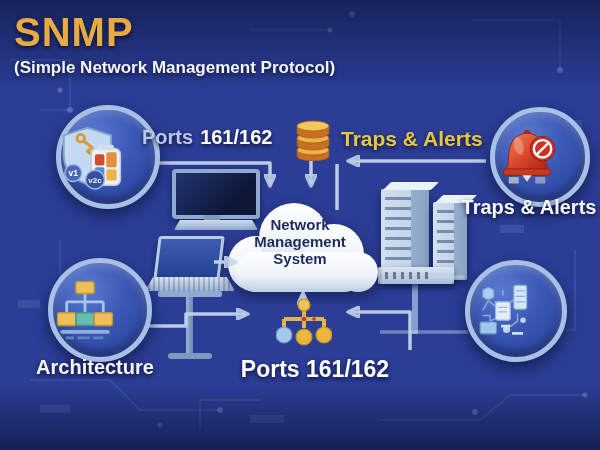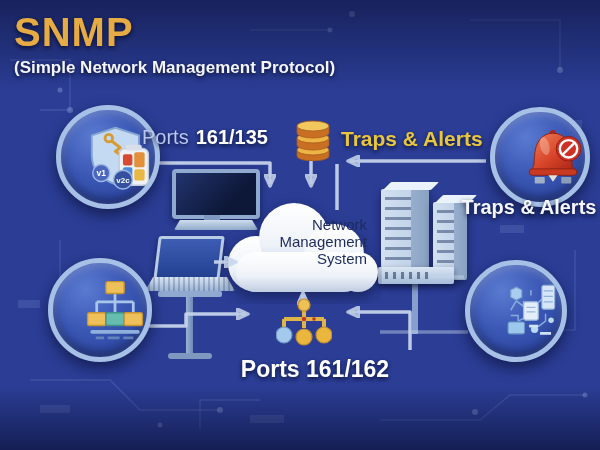--- a/index.html
+++ b/index.html
@@ -21,29 +21,29 @@
   .ttl{position:absolute;left:14px;width:600px;z-index:50;}
   #title{top:10px;font-size:40px;font-weight:700;color:#e7ab43;letter-spacing:1px;
     text-shadow:0 2px 5px rgba(5,8,35,.8);}
   #subtitle{top:58px;font-size:17px;font-weight:700;color:#f3f5fb;
     text-shadow:0 2px 4px rgba(5,8,35,.8);}
 
   .node{position:absolute;border-radius:50%;z-index:40;
     border:5px solid #a6c0e6;
     background:radial-gradient(circle at 35% 28%,#5a7ad0 0%,#3a57b4 45%,#27409a 100%);
     box-shadow:0 6px 14px rgba(3,8,35,.55), inset 0 3px 8px rgba(255,255,255,.25), inset 0 -5px 10px rgba(5,10,45,.5);
-    display:flex;align-items:center;justify-content:flex-end;}
+    display:flex;align-items:center;justify-content:flex-start;}
   .node svg{display:block;}
 
   .nlabel{position:absolute;z-index:50;text-align:center;color:#f4f6fc;font-weight:700;
     font-size:20px;text-shadow:0 2px 5px rgba(4,8,35,.85);}
 
   .anno{position:absolute;z-index:50;font-weight:700;text-shadow:0 2px 4px rgba(4,8,35,.8);}
   #ports-top{left:142px;top:126px;font-size:20px;}
-  #ports-top .pfx{color:#b9c6ee;font-weight:400;margin-right:7px;}
+  #ports-top .pfx{color:#b9c6ee;font-weight:700;margin-right:7px;}
   #ports-top .val{color:#ffffff;font-weight:800;}
   #traps-top{left:341px;top:127px;font-size:21px;color:#e9c63f;}
   #ports-bottom{left:225px;top:356px;width:180px;text-align:center;font-size:23px;color:#ffffff;}
 
   .dev{position:absolute;z-index:10;}
   
   #mon-screen{left:172px;top:169px;width:80px;height:42px;background:linear-gradient(135deg,#22346e 0%,#0d1738 70%);
     border:4px solid #8fa9cf;border-radius:4px;box-shadow:0 3px 7px rgba(3,8,35,.5);}
   #mon-neck{left:204px;top:215px;width:16px;height:5px;background:#7e98c0;}
   #mon-kb{left:174px;top:220px;width:84px;height:10px;border-radius:2px;
@@ -69,22 +69,22 @@
   #tower1{left:381px;top:189px;width:48px;height:92px;}
   #tower2{left:433px;top:202px;width:34px;height:78px;}
   #switch{left:378px;top:267px;width:76px;height:17px;border-radius:2px;
     background:linear-gradient(#dbe6f3,#a5bcd9);box-shadow:0 3px 6px rgba(3,8,35,.5);z-index:12;}
   #switch::before{content:"";position:absolute;left:7px;top:5px;width:44px;height:7px;
     background:repeating-linear-gradient(90deg,rgba(28,48,88,.55) 0 3px,transparent 3px 8px);}
   #switch-pole{left:412px;top:284px;width:6px;height:50px;background:rgba(150,176,216,.85);z-index:9;}
 
   
   #cloud{left:218px;top:192px;width:164px;height:112px;z-index:20;}
-  #cloud-label{position:absolute;left:233px;top:217px;width:134px;z-index:21;text-align:right;
-    font-size:15px;line-height:1.12;font-weight:400;color:#1d2b5c;}
+  #cloud-label{position:absolute;left:233px;top:217px;width:134px;z-index:21;text-align:center;
+    font-size:15px;line-height:1.12;font-weight:700;color:#1d2b5c;}
 
   #db-icon{left:294px;top:117px;z-index:45;}
   #tree-icon{left:276px;top:297px;z-index:35;}
 
   .connectors{position:absolute;inset:0;z-index:30;pointer-events:none;}
   .connectors path{stroke:#c7d5ec;stroke-width:3.5;fill:none;opacity:.93;stroke-linejoin:round;}
   .connectors path.dim{opacity:.45;}
 </style>
 </head>
 <body>
@@ -202,21 +202,21 @@
     </g>
     <circle cx="28" cy="8" r="6" fill="#eec153" stroke="#c08d2c" stroke-width="1.2"></circle>
     <circle cx="8" cy="38" r="8" fill="#a3c9ec" stroke="#6d93c0" stroke-width="1.2"></circle>
     <circle cx="28" cy="40" r="8" fill="#eab63e" stroke="#c08d2c" stroke-width="1.2"></circle>
     <circle cx="48" cy="38" r="8" fill="#eab63e" stroke="#c08d2c" stroke-width="1.2"></circle>
     <circle cx="28" cy="22" r="2.3" fill="#c03a26"></circle>
       <circle cx="38" cy="22" r="1.8" fill="#c03a26"></circle>
   </svg>
 
   <div class="anno" id="ports-top">
-    <span class="pfx">Ports</span><span class="val">161/135</span>
+    <span class="pfx">Ports</span><span class="val">161/162</span>
   </div>
   <div class="anno" id="traps-top">Traps &amp; Alerts</div>
   <div class="anno" id="ports-bottom">Ports 161/162</div>
 
   <div class="node" style="left:56px;top:105px;width:94px;height:94px;">
     <svg width="66" height="66" viewBox="0 0 70 70">
       <path d="M28,4 L53,12 V33 C53,49 43,59 28,64 C13,59 3,49 3,33 V12 Z" fill="#c3daf2" stroke="#86a6d2" stroke-width="2"></path>
       <circle cx="21" cy="15" r="4" fill="none" stroke="#d89a32" stroke-width="3"></circle>
       <path d="M24,18 L33,25 L28,29 L35,34" fill="none" stroke="#d89a32" stroke-width="3.2" stroke-linejoin="round"></path>
       <rect x="32" y="26" width="31" height="39" rx="6" fill="#eef1f7" stroke="#c3cbd9" stroke-width="1.5"></rect>
@@ -275,20 +275,21 @@
       <rect x="25" y="38" width="20" height="14" rx="2" fill="#66bcae" stroke="#3f9488" stroke-width="1.5"></rect>
       <rect x="45" y="38" width="20" height="14" rx="2" fill="#eec05a" stroke="#c89433" stroke-width="1.5"></rect>
       <rect x="8" y="57" width="54" height="4" rx="2" fill="#8fb0dc"></rect>
       <g fill="#6d8cc0" opacity="0.85">
         <rect x="14" y="64" width="9" height="3"></rect>
           <rect x="27" y="64" width="13" height="3"></rect>
           <rect x="44" y="64" width="11" height="3"></rect>
       </g>
     </svg>
   </div>
+  <div class="nlabel" style="left:20px;top:356px;width:150px;">Architecture</div>
 
   <div class="node" style="left:465px;top:260px;width:92px;height:92px;">
     <svg width="64" height="64" viewBox="0 0 70 70">
       <g stroke="#8fb6e0" stroke-width="1.6" fill="none" opacity="0.9">
         <path d="M20,24 L28,30 L28,24"></path>
           <path d="M20,24 L14,34"></path>
           <path d="M22,46 L30,42"></path>
         <path d="M44,52 L52,46 L52,38"></path>
           <path d="M36,18 V12"></path>
           <path d="M48,22 L44,26"></path>

